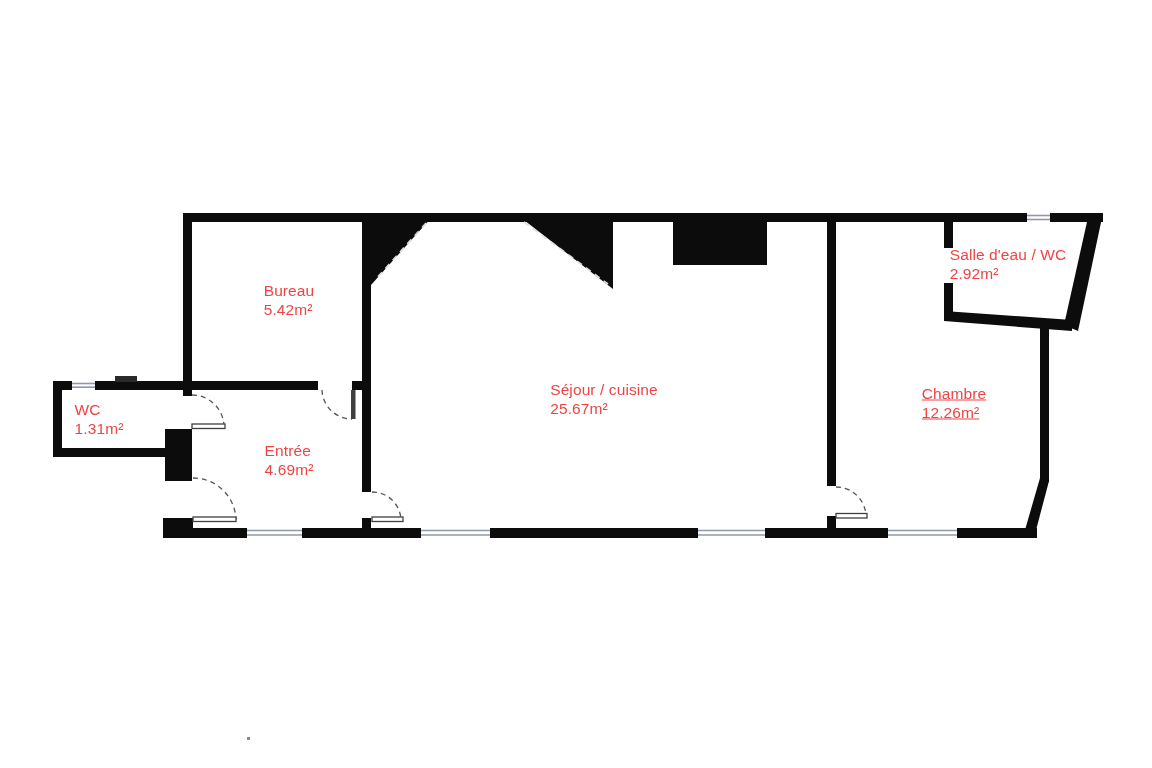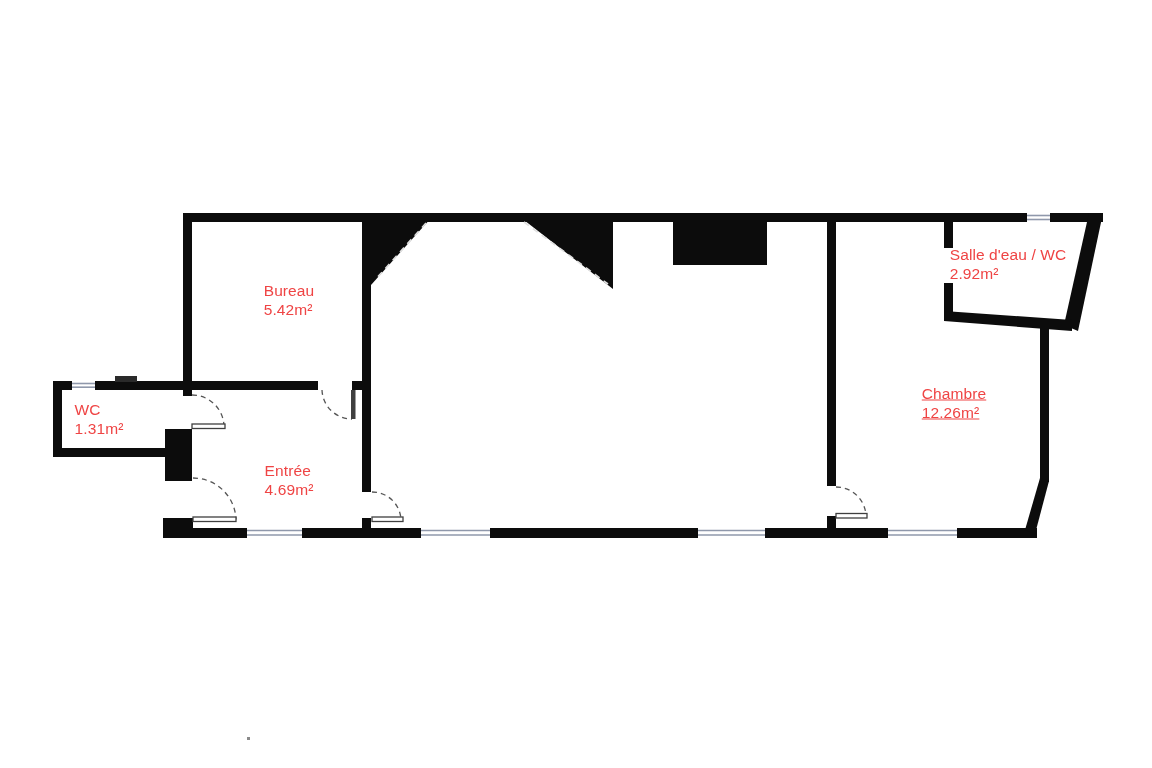--- a/index.html
+++ b/index.html
@@ -121,25 +121,29 @@
   <div class="room-label" style="left:289px; top:300px;">
     <span>Bureau</span>
     <span>5.42m²</span>
   </div>
 
   <div class="room-label" style="left:99px; top:419px;">
     <span>WC</span>
     <span>1.31m²</span>
   </div>
 
-  <div class="room-label" style="left:289px; top:480px;">
+  <div class="room-label" style="left:289px; top:460px;">
     <span>Entrée</span>
     <span>4.69m²</span>
   </div>
 
+  <div class="room-label" style="left:604px; top:399px;">
+    <span>Séjour / cuisine</span>
+    <span>25.67m²</span>
+  </div>
 
   <div class="room-label" style="left:954px; top:403px;text-decoration:underline;">
     <span>Chambre</span>
     <span>12.26m²</span>
   </div>
 
   <div class="room-label" style="left:1008px; top:264px;">
     <span>Salle d'eau / WC</span>
     <span>2.92m²</span>
   </div>

